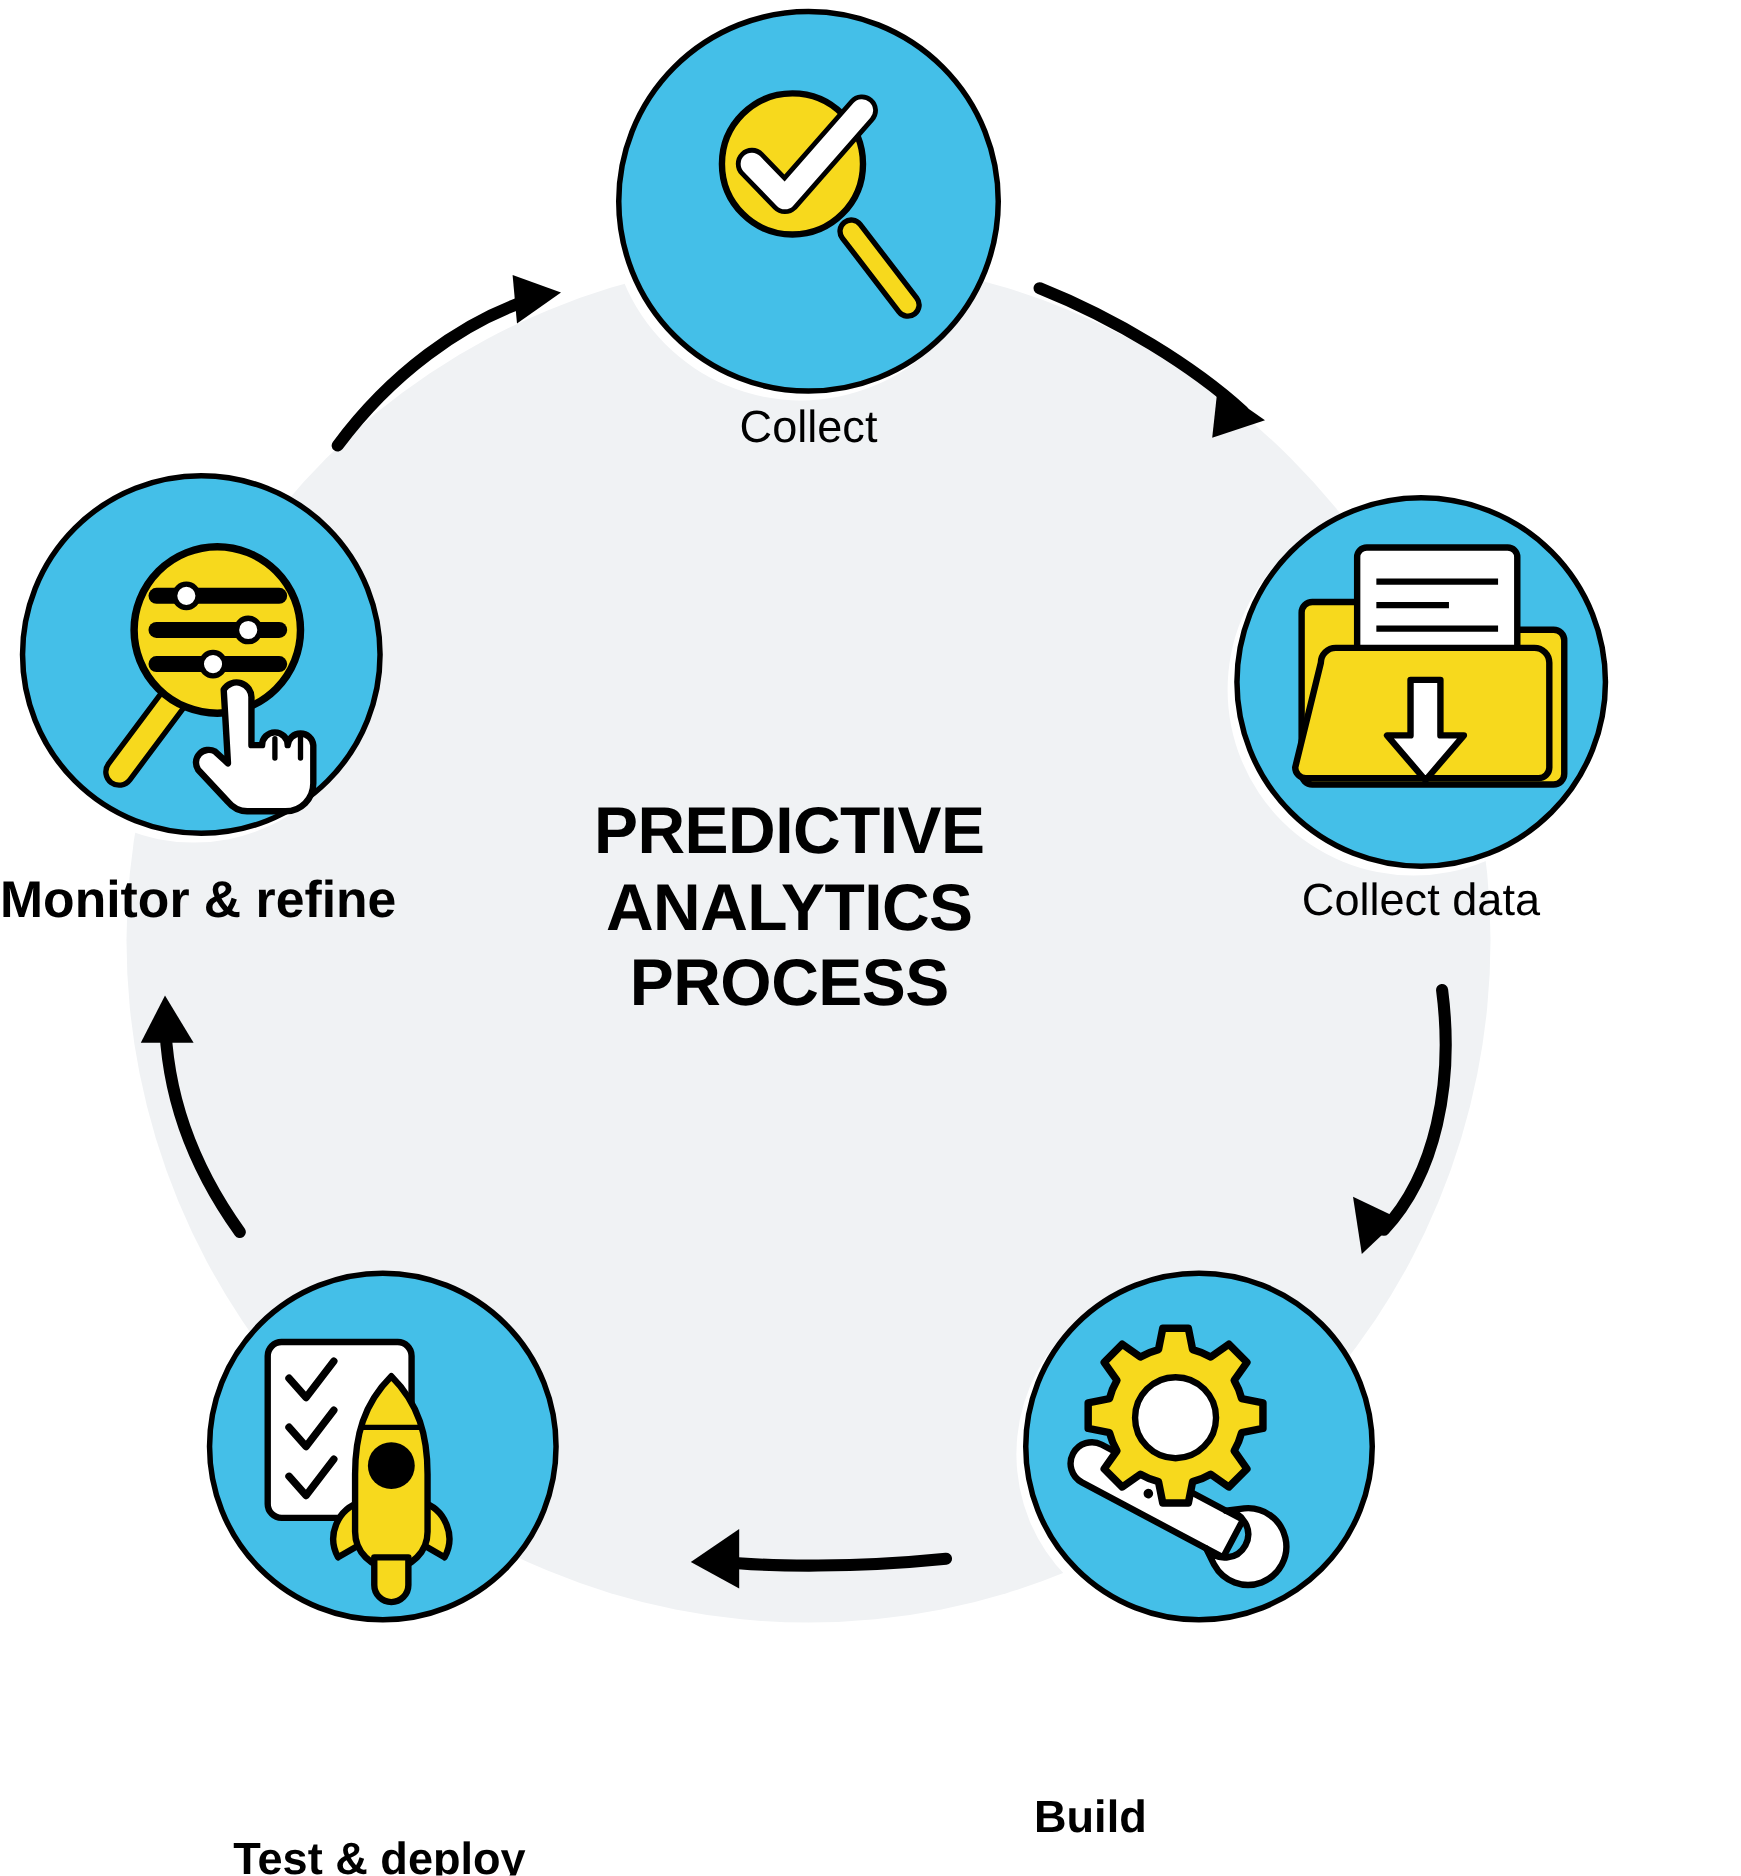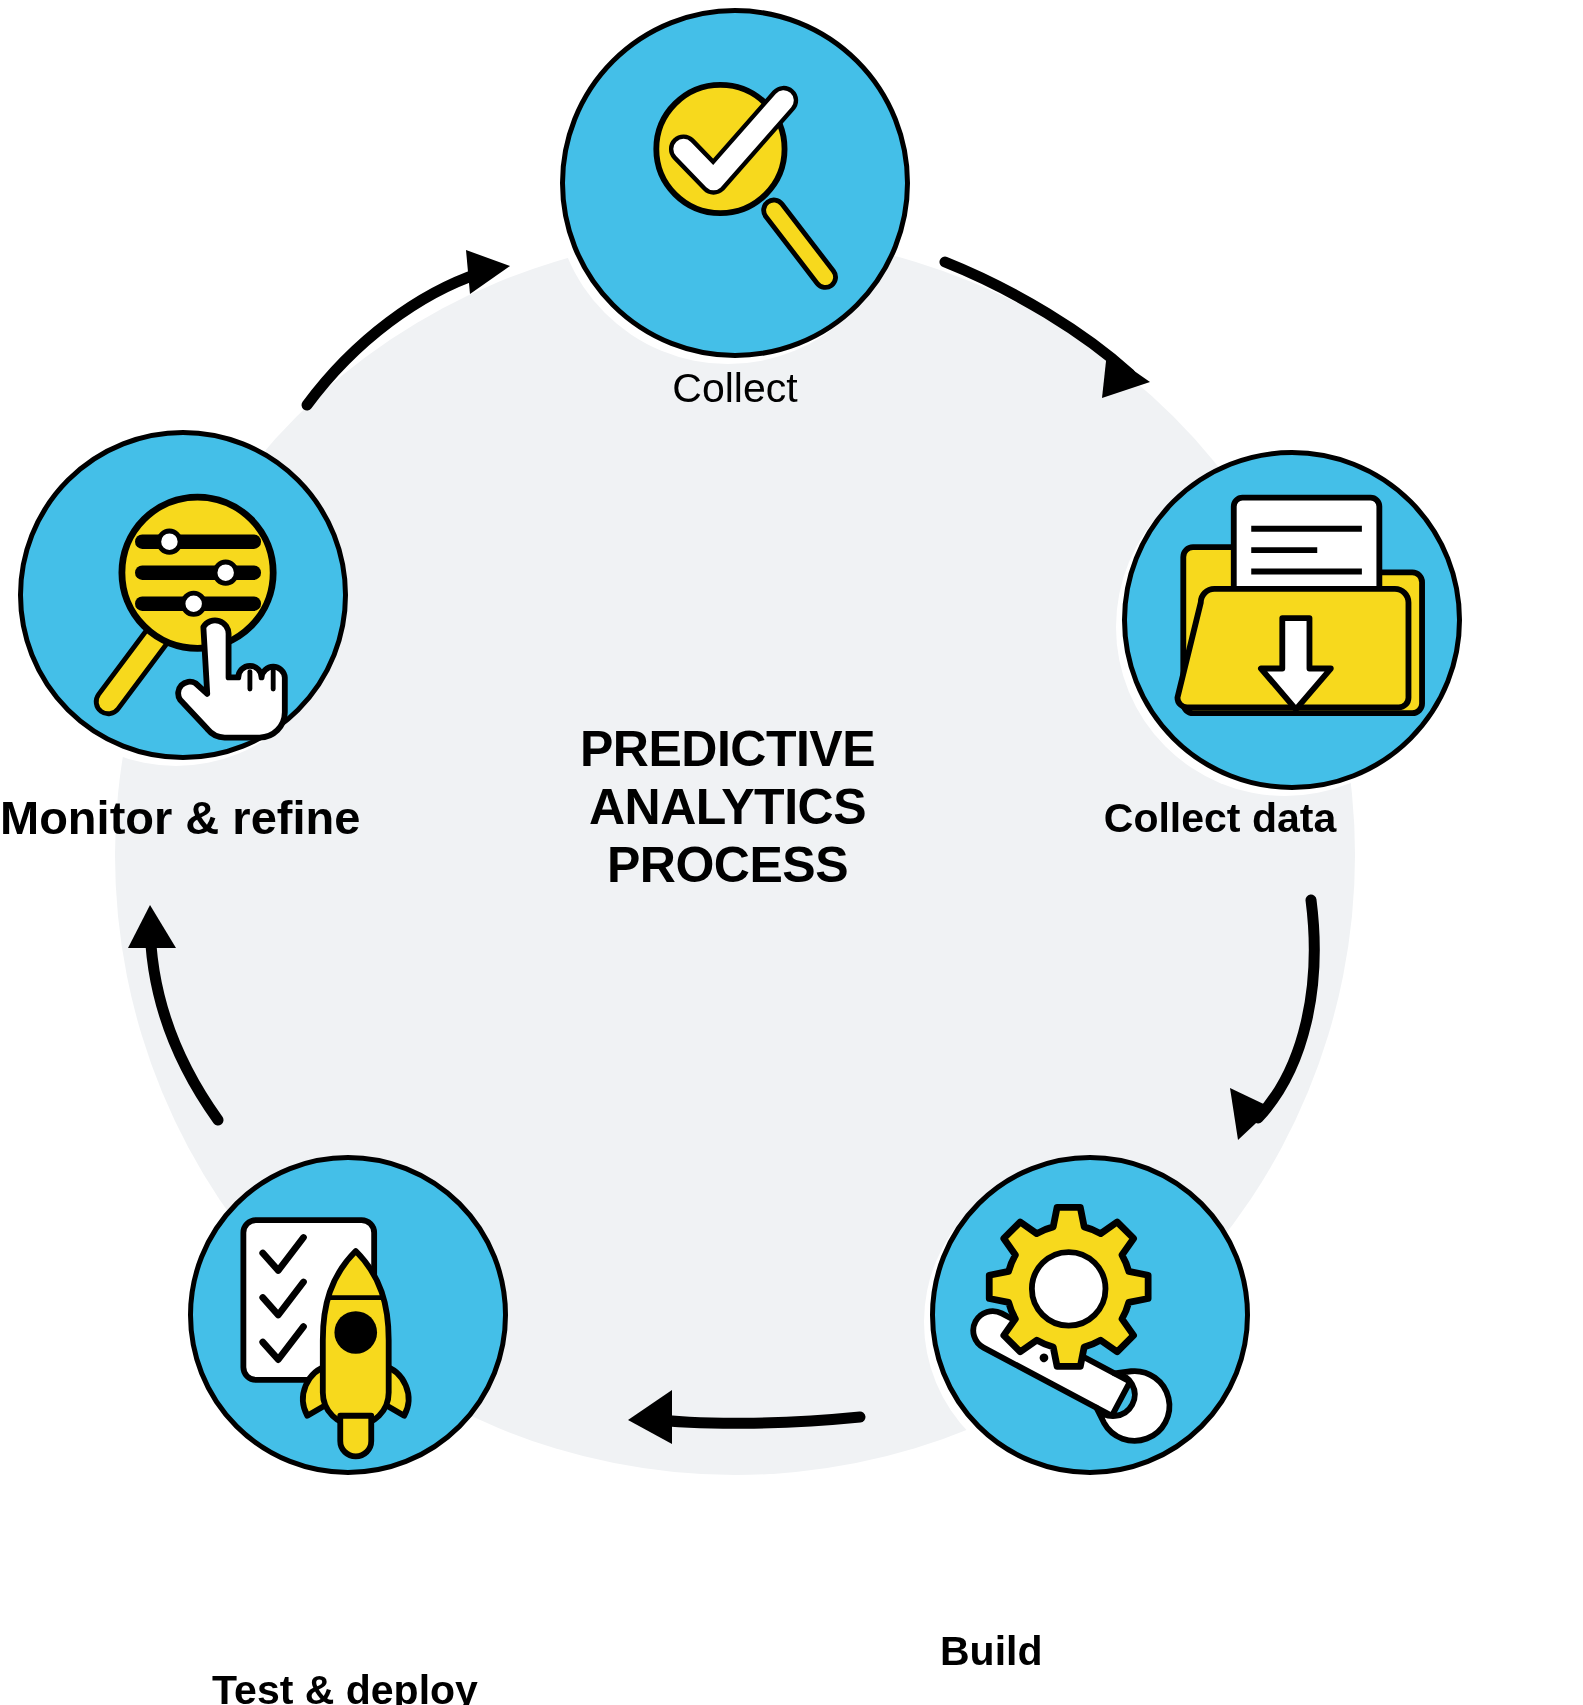--- a/index.html
+++ b/index.html
@@ -21,25 +21,25 @@
   }
   #bg-svg, #arrow-svg {
     position: absolute;
     left: 0;
     top: 0;
     width: 1583px;
     height: 1705px;
   }
   .center-title {
     position: absolute;
-    left: 455px;
+    left: 445px;
     top: 720px;
     width: 545px;
     text-align: center;
-    font-size: 50px;
+    font-size: 60px;
     font-weight: 700;
     line-height: 1.16;
     letter-spacing: -0.5px;
     color: #000000;
     white-space: pre-line;
   }
   .node {
     position: absolute;
   }
   .node-circle {
@@ -57,21 +57,21 @@
     width: 100%;
     height: 100%;
   }
   .node-label {
     position: absolute;
     font-weight: 700;
     color: #000000;
     white-space: nowrap;
   }
   .lbl-identify      { font-size: 41px; font-weight: 400; left: 0; top: 365px;  width: 1470px; text-align: center; }
-  .lbl-collect       { font-size: 41px; font-weight: 700; left: 1040px; top: 795px;  width: 360px; text-align: center; }
+  .lbl-collect       { font-size: 41px; font-weight: 400; left: 1040px; top: 795px;  width: 360px; text-align: right; }
   .lbl-build         { font-size: 41px; left: 940px;  top: 1628px; width: 300px; text-align: left; }
   .lbl-testdeploy    { font-size: 41px; left: 190px;  top: 1628px; width: 310px; text-align: center; margin-top: 39px; }
   .lbl-monitor       { font-size: 47px; left: 0px;    top: 790px;  width: 300px; text-align: center; }
 </style>
 </head>
 <body>
 
 <div id="stage">
 
   <svg id="bg-svg" viewBox="0 0 1583 1705">

